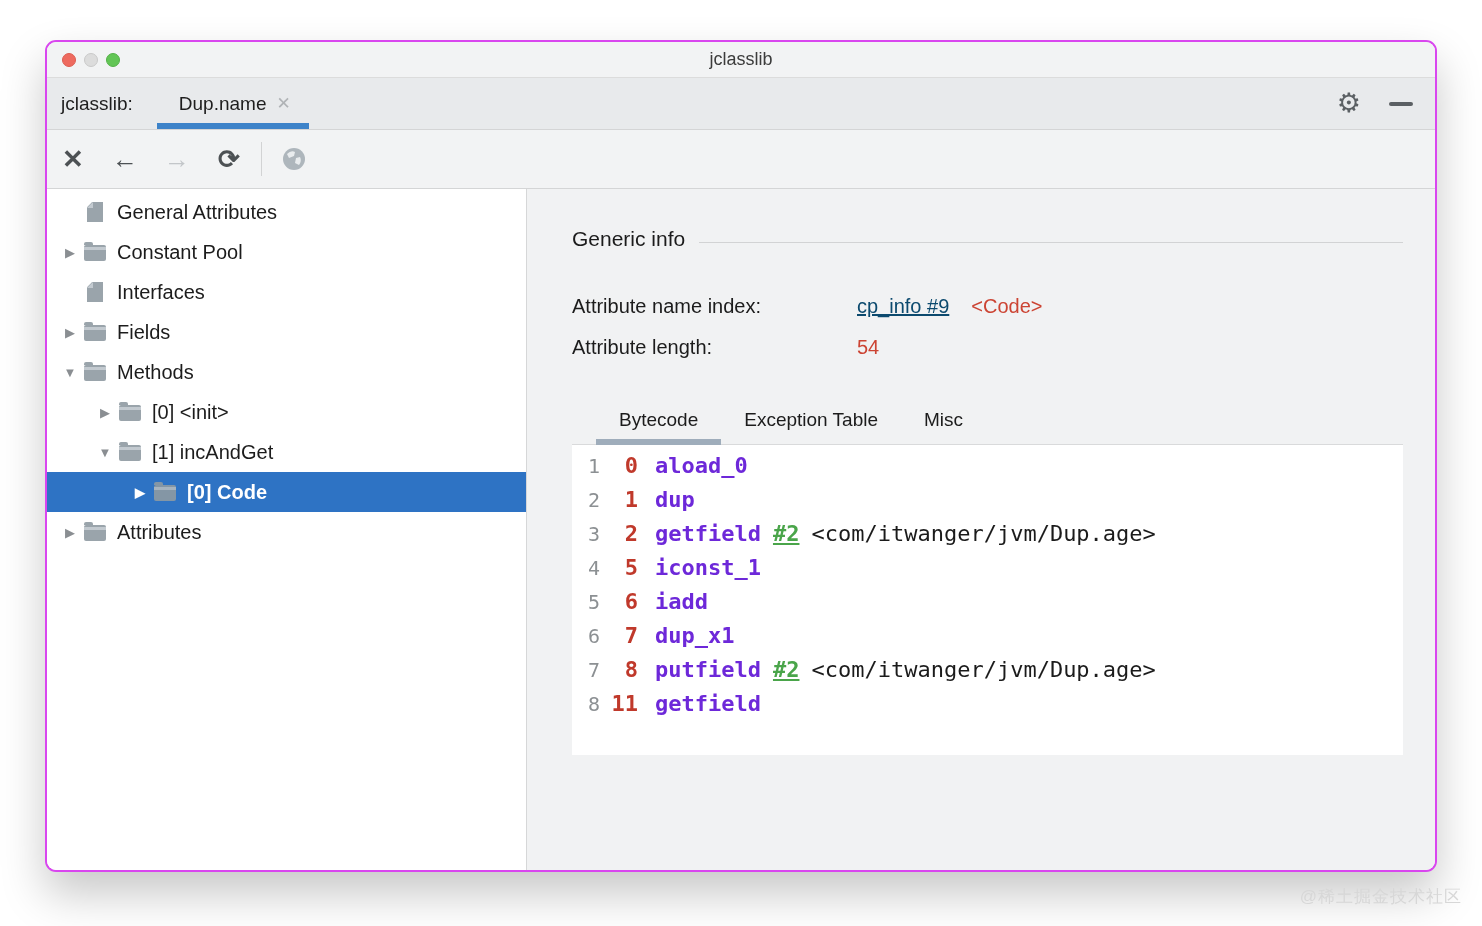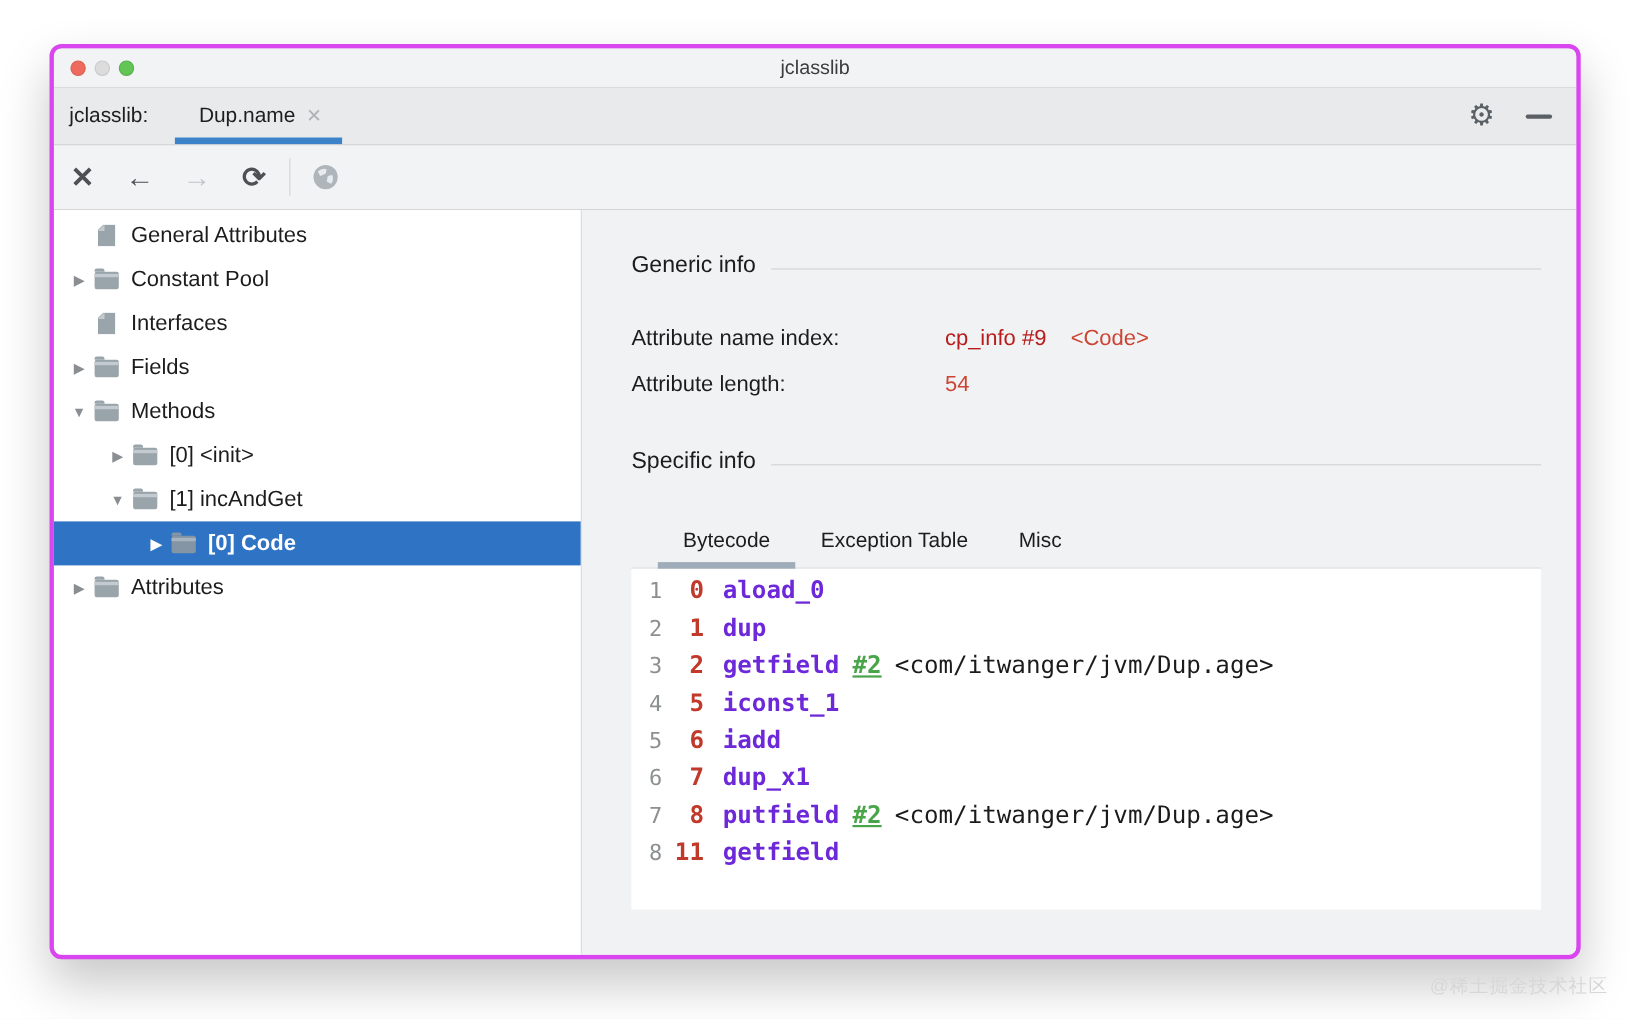--- a/index.html
+++ b/index.html
@@ -1,20 +1,20 @@
 <!DOCTYPE html>
 <html><head>
 <meta charset="utf-8">
 <style>
   * { margin:0; padding:0; box-sizing:border-box; }
   html,body { width:1482px; height:926px; background:#ffffff; font-family:"Liberation Sans", sans-serif; overflow:hidden; }
 
   .window {
     position:absolute; left:45px; top:40px; width:1392px; height:832px;
-    background:#f2f3f4; border:4px solid #d946ef; border-radius:11px;
+    background:#f2f3f4; border:2px solid #d946ef; border-radius:11px;
     box-shadow:0 22px 45px rgba(0,0,0,0.22);
     overflow:hidden; display:flex; flex-direction:column;
   }
 
   
   .titlebar {
     height:36px; flex:0 0 36px; background:#f2f3f4; border-bottom:1px solid #dcdcdc;
     display:flex; align-items:center; position:relative;
   }
   .traffic { display:flex; gap:8px; margin-left:15px; }
@@ -79,21 +79,21 @@
   .trow.selected .icon-folder::after { background:#a7b4bf; }
 
   
   .detail { flex:1; background:#f1f2f3; padding:38px 32px 0 45px; min-width:0; }
   .sec-heading { display:flex; align-items:center; gap:14px;text-align:right; }
   .sec-heading .txt { font-size:21px; color:#1c1c1c; white-space:nowrap; }
   .sec-heading .rule { flex:1; border-top:1px solid #d2d3d4; margin-top:6px; }
 
   .kv-row { display:flex; align-items:flex-end; font-size:20px; color:#1c1c1c; }
   .kv-row .kv-label { width:285px; flex:0 0 285px; }
-  .kv-link { color:#b91c1c; }
+  .kv-link { color:#0c4a6e; text-decoration:underline; }
   .kv-extra { color:#cc4433; margin-left:22px; }
   .kv-value { color:#cc4433; }
   .row-nameindex { margin-top:44px; }
   .row-length { margin-top:18px; }
   .specific-heading { margin-top:46px; }
 
   .tabs { display:flex; margin-top:50px; padding-left:24px; border-bottom:1px solid #d9dadb; }
   .dtab { position:relative; padding:0 23px 13px; font-size:19px; color:#1c1c1c; }
   .dtab.active::after { content:""; position:absolute; left:0; right:0; bottom:-1px; height:6px; background:#9fadbb; }
 
@@ -252,24 +252,20 @@
         <span class="kv-label">Attribute name index:</span>
         <span class="kv-link">cp_info #9</span>
         <span class="kv-extra">&lt;Code&gt;</span>
       </div>
 
       <div class="kv-row row-length">
         <span class="kv-label">Attribute length:</span>
         <span class="kv-value">54</span>
       </div>
 
-      <div class="sec-heading specific-heading">
-        <span class="txt">Specific info</span>
-        <span class="rule"></span>
-      </div>
 
       <div class="tabs">
         <span class="dtab active">Bytecode</span>
         <span class="dtab">Exception Table</span>
         <span class="dtab">Misc</span>
       </div>
 
       <div class="code-panel">
 
         <div class="bc-line">

